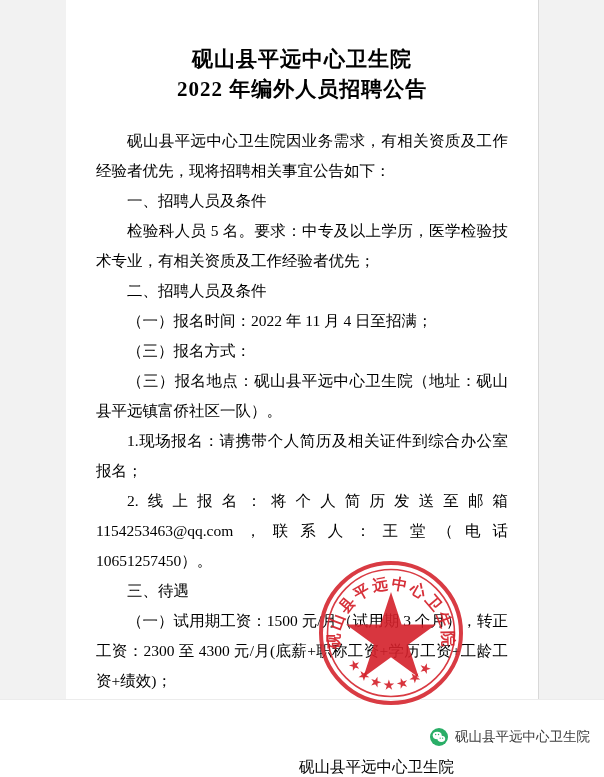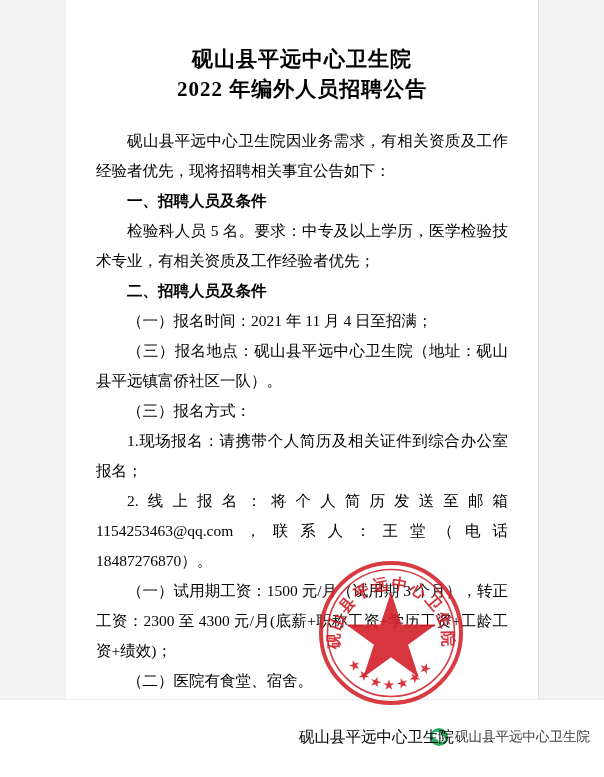--- a/index.html
+++ b/index.html
@@ -63,21 +63,21 @@
     text-align: justify;
     padding: 0 26px;
   }
   p.para {
     margin: 0;
     text-indent: 2em;
   }
   p.heading {
     margin: 0;
     text-indent: 2em;
-    font-weight: bold;
+    font-weight: normal;
   }
 
   
   .sign {
     margin-top: 26px;
     padding-right: 54px;
     text-align: right;
     font-size: 15.5px;
     line-height: 30px;
     position: relative;
@@ -139,25 +139,26 @@
     <div class="title">
       <div>砚山县平远中心卫生院</div>
       <div>2022 年编外人员招聘公告</div>
     </div>
 
     <div class="body">
       <p class="para">砚山县平远中心卫生院因业务需求，有相关资质及工作经验者优先，现将招聘相关事宜公告如下：</p>
       <p class="heading">一、招聘人员及条件</p>
       <p class="para">检验科人员 5 名。要求：中专及以上学历，医学检验技术专业，有相关资质及工作经验者优先；</p>
       <p class="heading">二、招聘人员及条件</p>
-      <p class="para">（一）报名时间：2021 年 11 月 4 日至招满；</p>
+      <p class="para">（一）报名时间：2022 年 11 月 4 日至招满；</p>
+      <p class="para">（三）报名方式：</p>
       <p class="para">（三）报名地点：砚山县平远中心卫生院（地址：砚山县平远镇富侨社区一队）。</p>
-      <p class="para">（三）报名方式：</p>
       <p class="para">1.现场报名：请携带个人简历及相关证件到综合办公室报名；</p>
-      <p class="para">2.线上报名：将个人简历发送至邮箱 1154253463@qq.com，联系人：王堂（电话 18487276870）。</p>
+      <p class="para">2.线上报名：将个人简历发送至邮箱 1154253463@qq.com，联系人：王堂（电话 10651257450）。</p>
+      <p class="heading">三、待遇</p>
       <p class="para">（一）试用期工资：1500 元/月（试用期 3 个月），转正工资：2300 至 4300 元/月(底薪+职称工资+学历工资+工龄工资+绩效)；</p>
       <p class="para">（二）医院有食堂、宿舍。</p>
 
       <div class="sign">
         <div>砚山县平远中心卫生院</div>
 
       </div>
     </div>
   </div>
 

